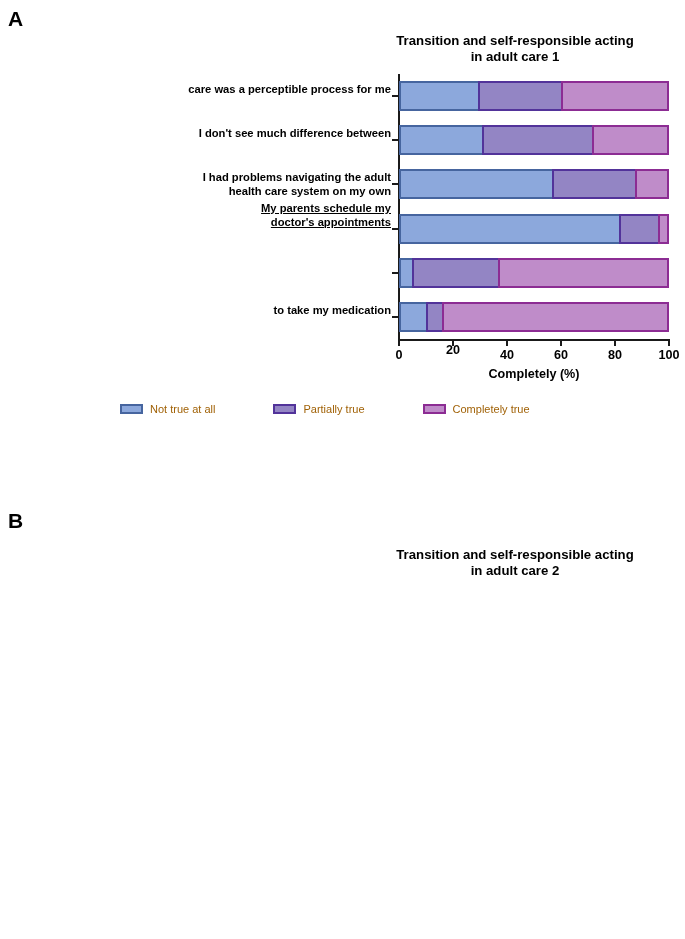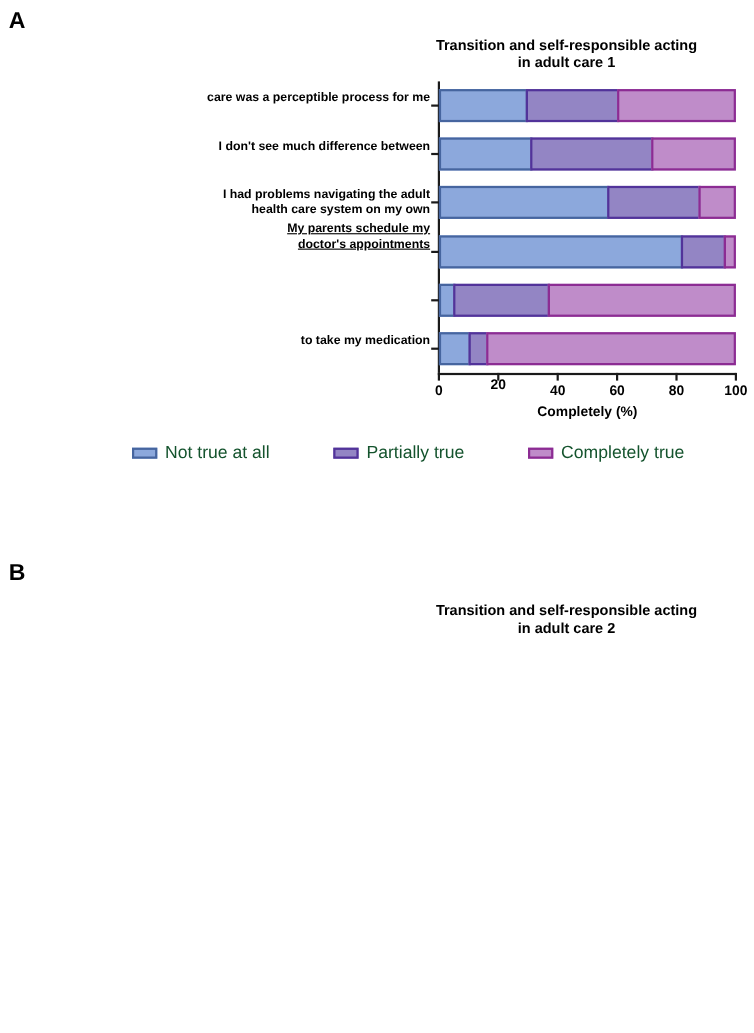--- a/index.html
+++ b/index.html
@@ -150,22 +150,22 @@
   }
   #legend-a .legend-item { margin-right: 58px; }
 
   .legend-swatch {
     width: 23px;
     height: 10px;
     border: 2px solid #000;
     flex: 0 0 auto;
   }
   .legend-text {
-    font-size: 16px;
-    color: #14532d;
+    font-size: 11px;
+    color: #a16207;
     white-space: nowrap;
   }
 </style>
 </head>
 <body>
 
 <div id="page">
 
   <div class="panel" id="panel-a">
     <div class="panel-letter">A</div>

